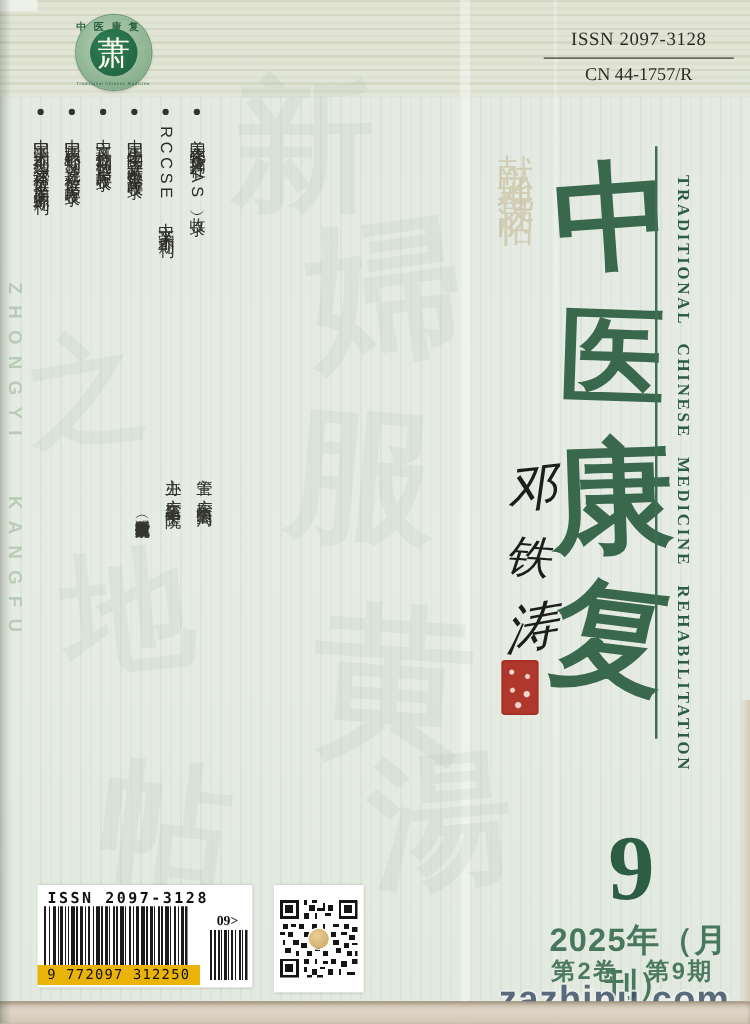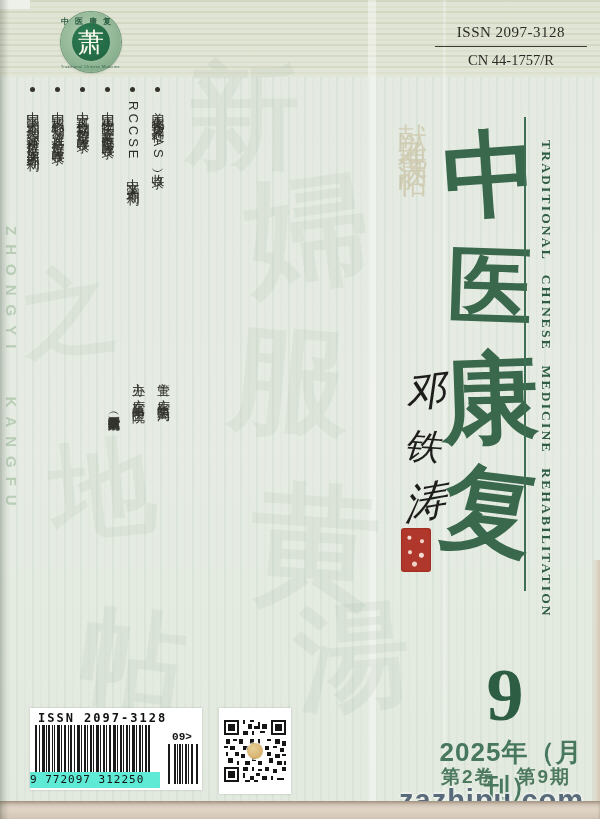--- a/index.html
+++ b/index.html
@@ -96,25 +96,25 @@
       radial-gradient(circle at 45% 82%, rgba(255,250,240,.8) 2px, rgba(0,0,0,0) 3px),
       #b0372b;
     box-shadow:inset 0 0 2px rgba(120,20,10,.8);}
   
   .barcode-box{position:absolute;left:30px;top:708px;width:172px;height:82px;background:#fff;
     box-shadow:0 0 2px rgba(0,0,0,.2);}
   .barcode-title{position:absolute;left:8px;top:3px;width:128px;text-align:center;
     font-family:"DejaVu Sans Mono",monospace;font-weight:bold;font-size:12px;
     letter-spacing:2px;color:#111;white-space:nowrap;}
   .barcode-main{position:absolute;left:5px;top:17px;width:115px;height:58px;}
-  .barcode-digits{position:absolute;left:0px;top:64px;width:130px;height:16px;background:#5eead4;
-    text-align:left;font-family:"DejaVu Sans Mono",monospace;font-size:11px;
+  .barcode-digits{position:absolute;left:0px;top:64px;width:130px;height:16px;background:#eab308;
+    text-align:center;font-family:"DejaVu Sans Mono",monospace;font-size:11px;
     letter-spacing:1px;color:#111;line-height:15px;}
   .barcode-addon-label{position:absolute;left:134px;top:23px;width:36px;text-align:center;
-    font-family:Liberation Mono, monospace;font-size:11px;font-weight:bold;color:#111;}
+    font-family:Liberation Serif, serif;font-size:11px;font-weight:bold;color:#111;}
   .barcode-addon-bars{position:absolute;left:138px;top:36px;width:30px;height:40px;}
   
   .qr-box{position:absolute;left:219px;top:708px;width:72px;height:86px;background:#fff;
     display:flex;align-items:center;justify-content:center;box-shadow:0 0 2px rgba(0,0,0,.2);}
   .qr-wrap{position:relative;width:62px;height:62px;}
   .qr-center{position:absolute;left:23px;top:23px;width:16px;height:16px;border-radius:50%;
     background:radial-gradient(circle at 40% 35%, #e8cf96, #cda35c);box-shadow:0 0 0 1px #fff;}
   
   .issue-number{position:absolute;left:478px;top:655px;width:54px;text-align:center;
     font-family:"Liberation Serif",serif;font-weight:bold;font-size:74px;line-height:80px;

